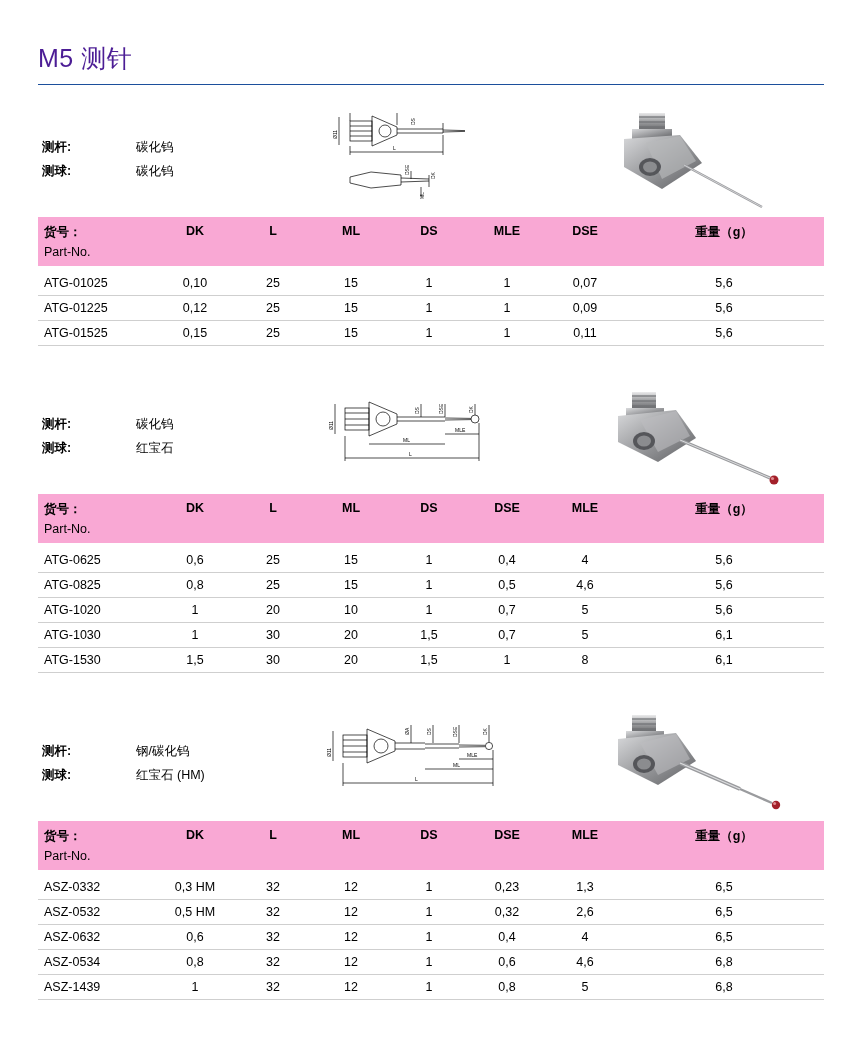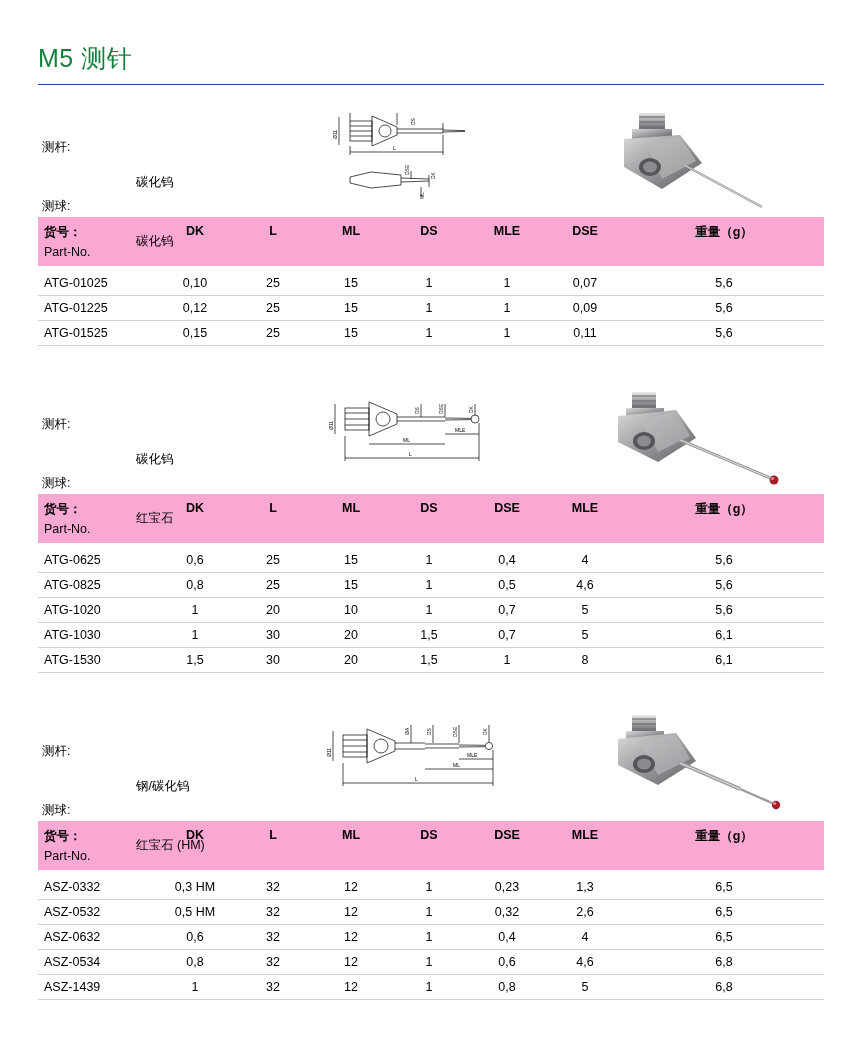--- a/index.html
+++ b/index.html
@@ -18,21 +18,21 @@
   .page {
     position: relative;
     width: 862px;
     height: 1058px;
     box-sizing: border-box;
     padding: 0 38px;
   }
   
   .title {
     font-size: 25px;
-    color: #15803d;
+    color: #4c1d95;
     font-weight: 400;
     padding-top: 42px;
     padding-bottom: 9px;
     letter-spacing: 0.5px;
   }
   .title-rule {
     border-bottom: 1.5px solid #1c4f9c;
     margin-bottom: 20px;
   }
   
@@ -48,26 +48,25 @@
     position: absolute;
     left: 4px;
     top: 34px;
     font-size: 12.5px;
   }
   .spec-row {
     display: flex;
     margin-bottom: 7px;
   }
   .spec-key {
-    font-weight: normal;
+    font-weight: bold;
     width: 94px;
   }
   .spec-val {
     font-weight: normal;
-    margin-top: 35px;
   }
   .drawing {
     position: absolute;
     left: 255px;
     top: 0;
     width: 250px;
     height: 110px;
   }
   .photo {
     position: absolute;

